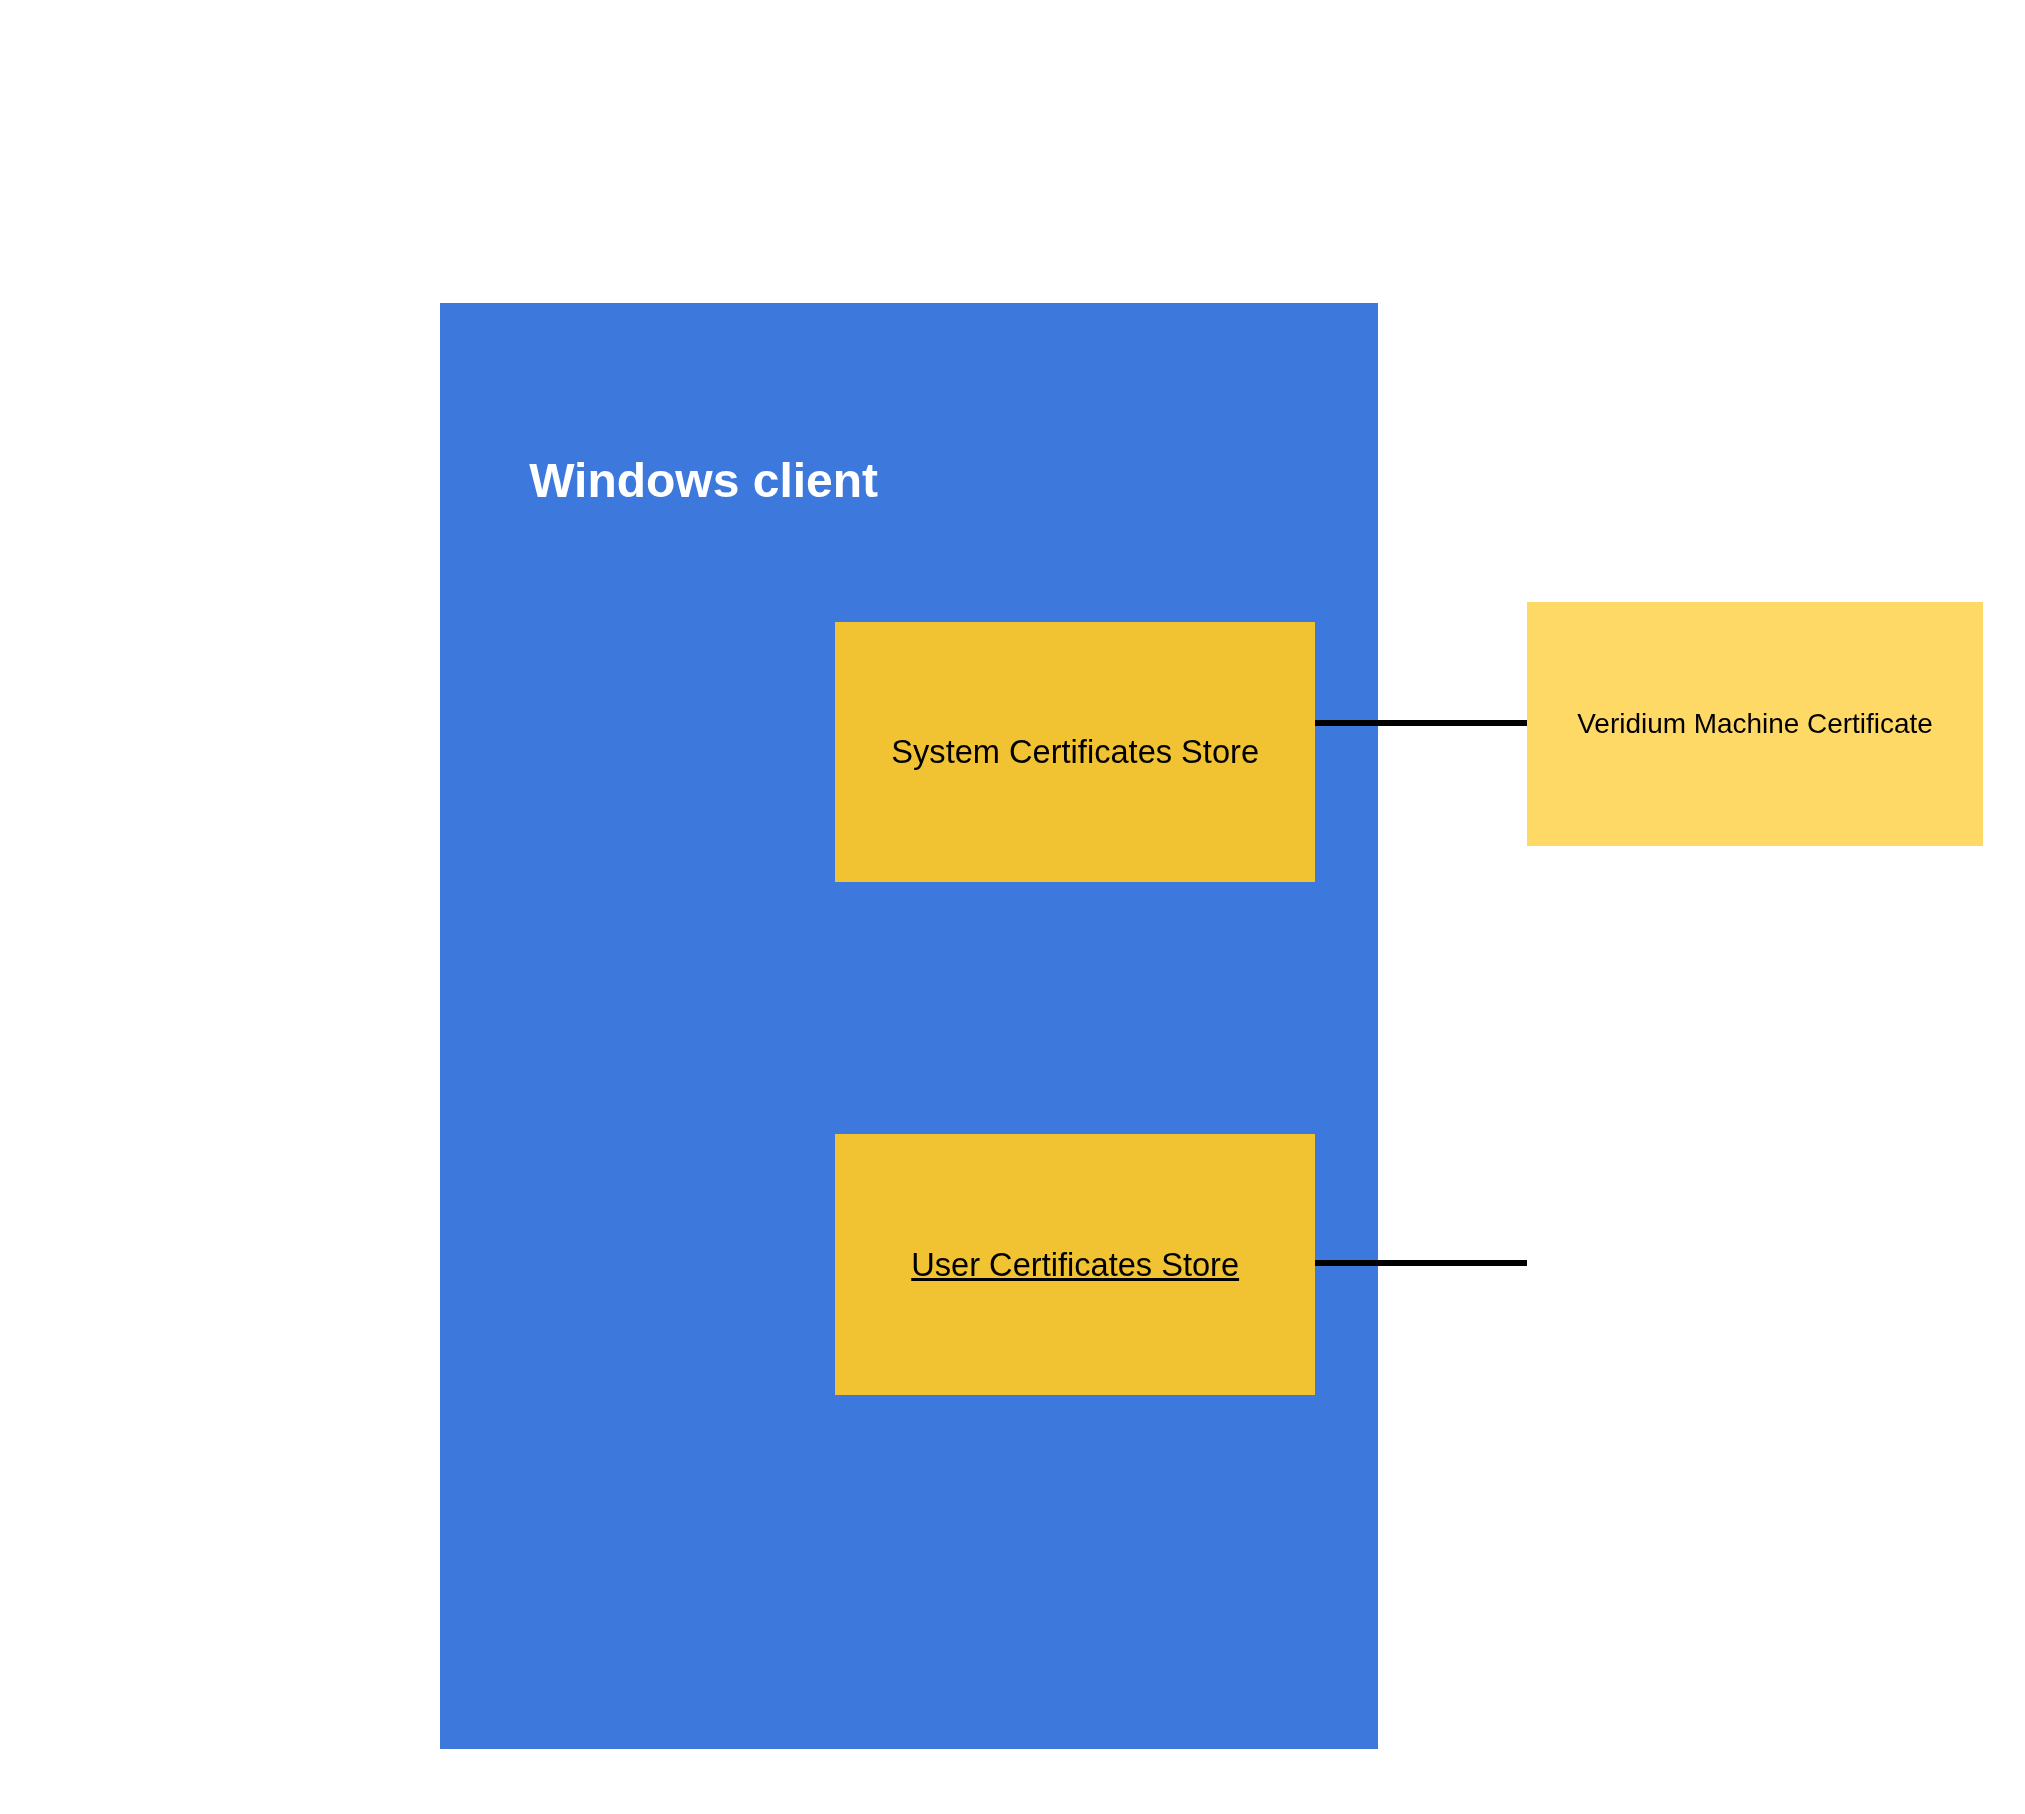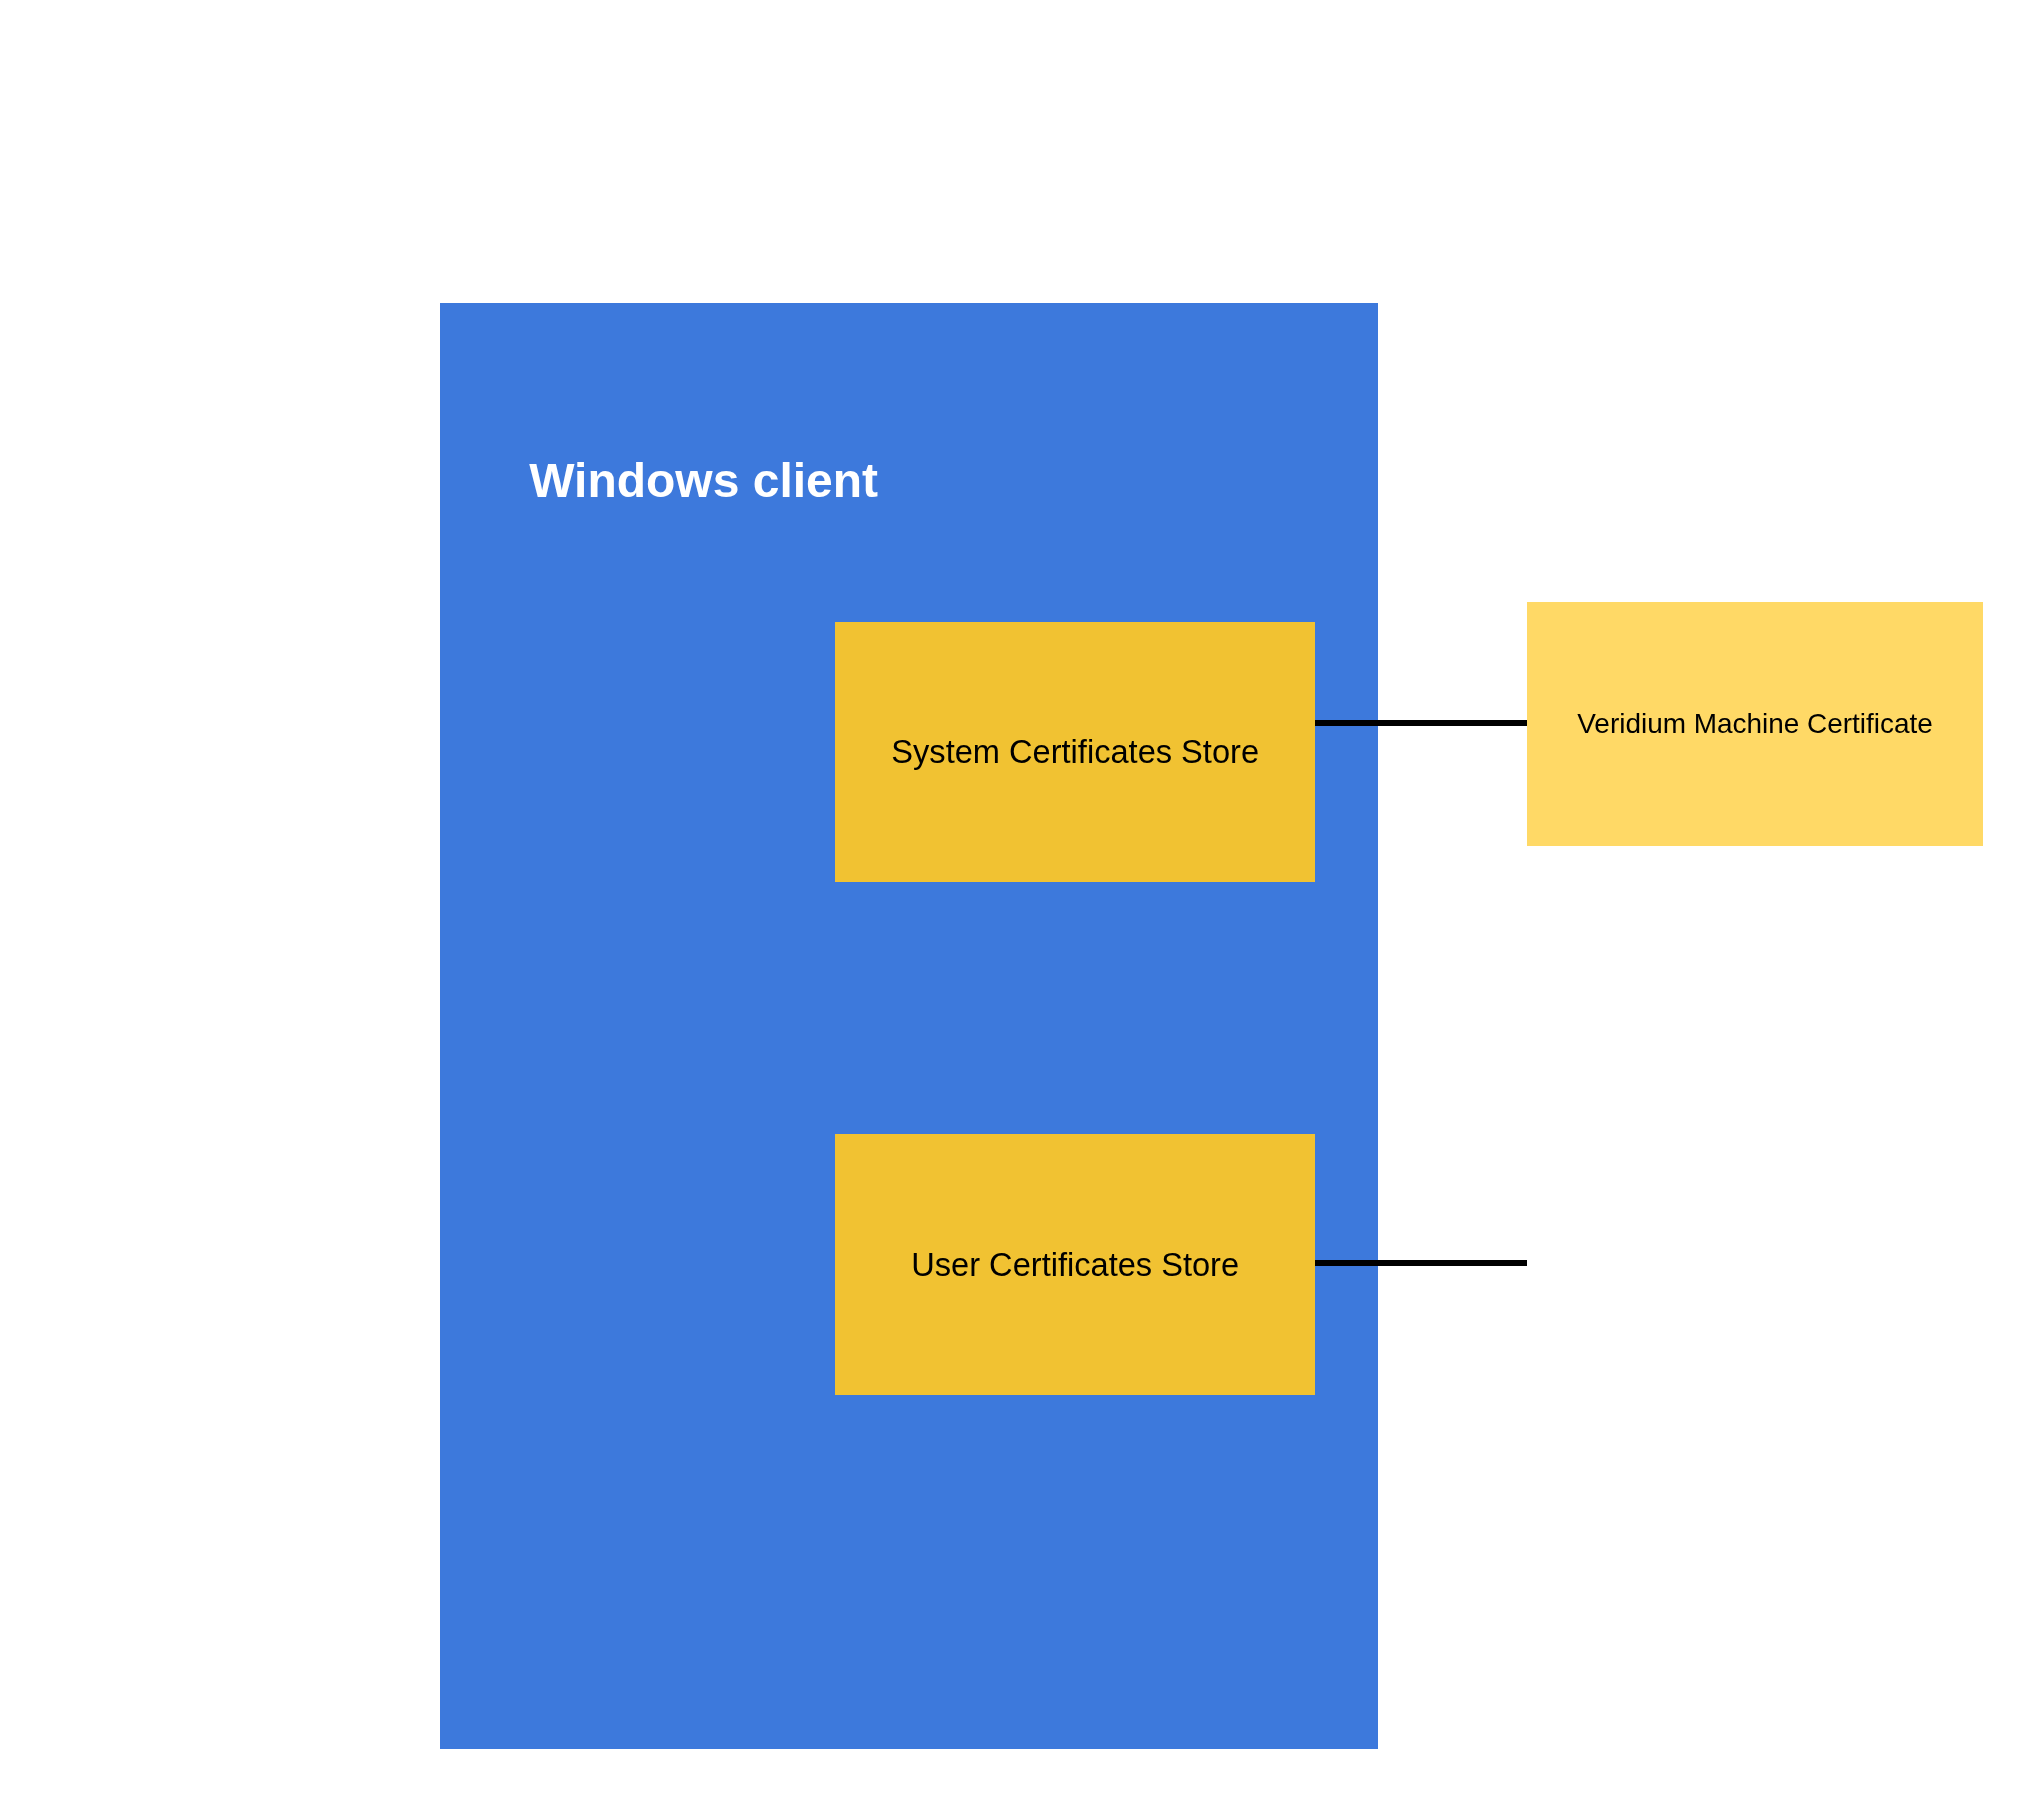--- a/index.html
+++ b/index.html
@@ -50,21 +50,21 @@
   .store-box {
     background: var(--gold, #F1C232);
     font-size: 1.61vw;
   }
   .cert-box {
     background: var(--lightyellow, #FFD966);
     font-size: 1.38vw;
     text-align: center;
   }
   .store-1 { left: 41.24%; top: 32.72%; width: 23.71%; height: 14.38%; margin-top: 28px; }
-  .store-2 { left: 41.24%; top: 62.50%; width: 23.71%; height: 14.40%; }
+  .store-2 { left: 41.24%; top: 62.50%; width: 23.71%; height: 14.40%; text-decoration: underline; }
   .cert-1  { left: 75.40%; top: 33.19%; width: 22.54%; height: 13.42%; }
   .cert-2  { left: 75.40%; top: 63.00%; width: 22.54%; height: 13.53%; }
   .connector {
     position: absolute;
     left: 64.95%;
     width: 10.45%;
     height: 0.34%;
     min-height: 0.8px;
     background: var(--line, #000000);
   }

